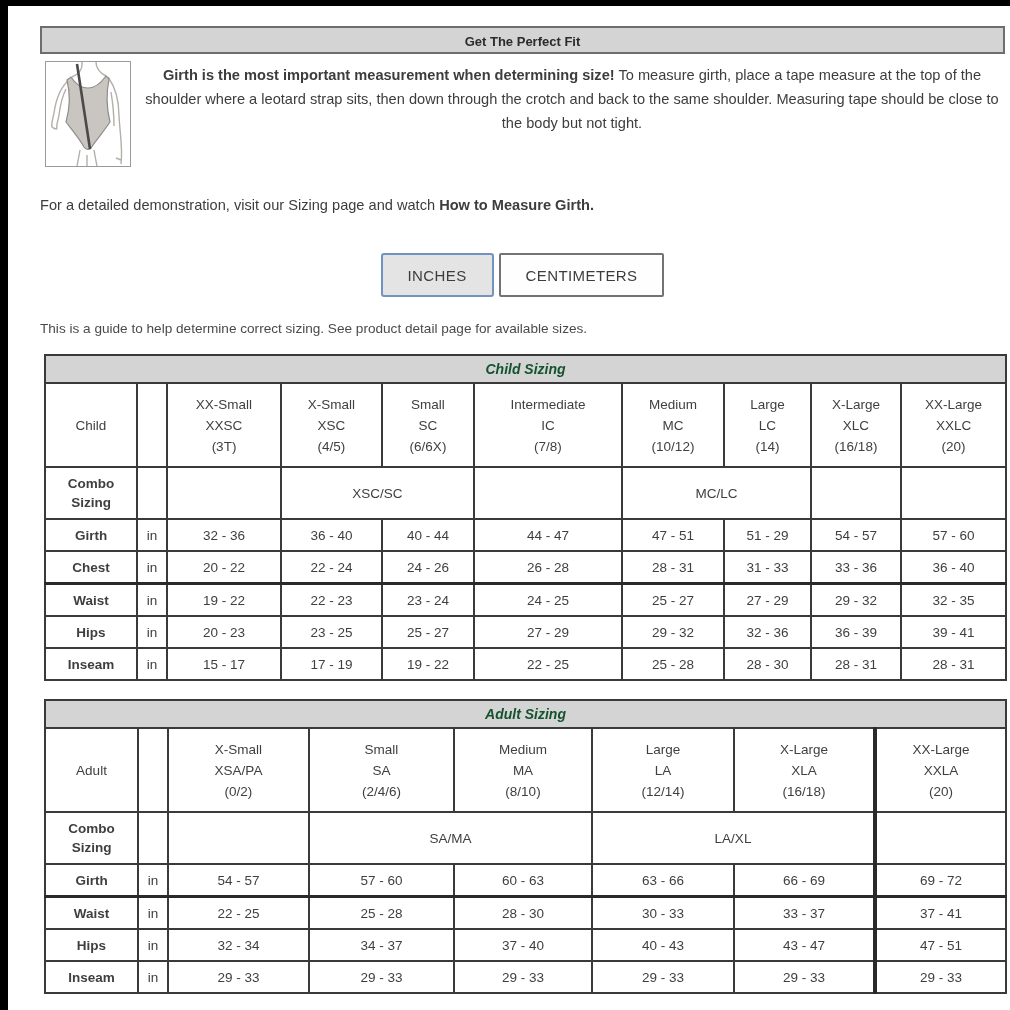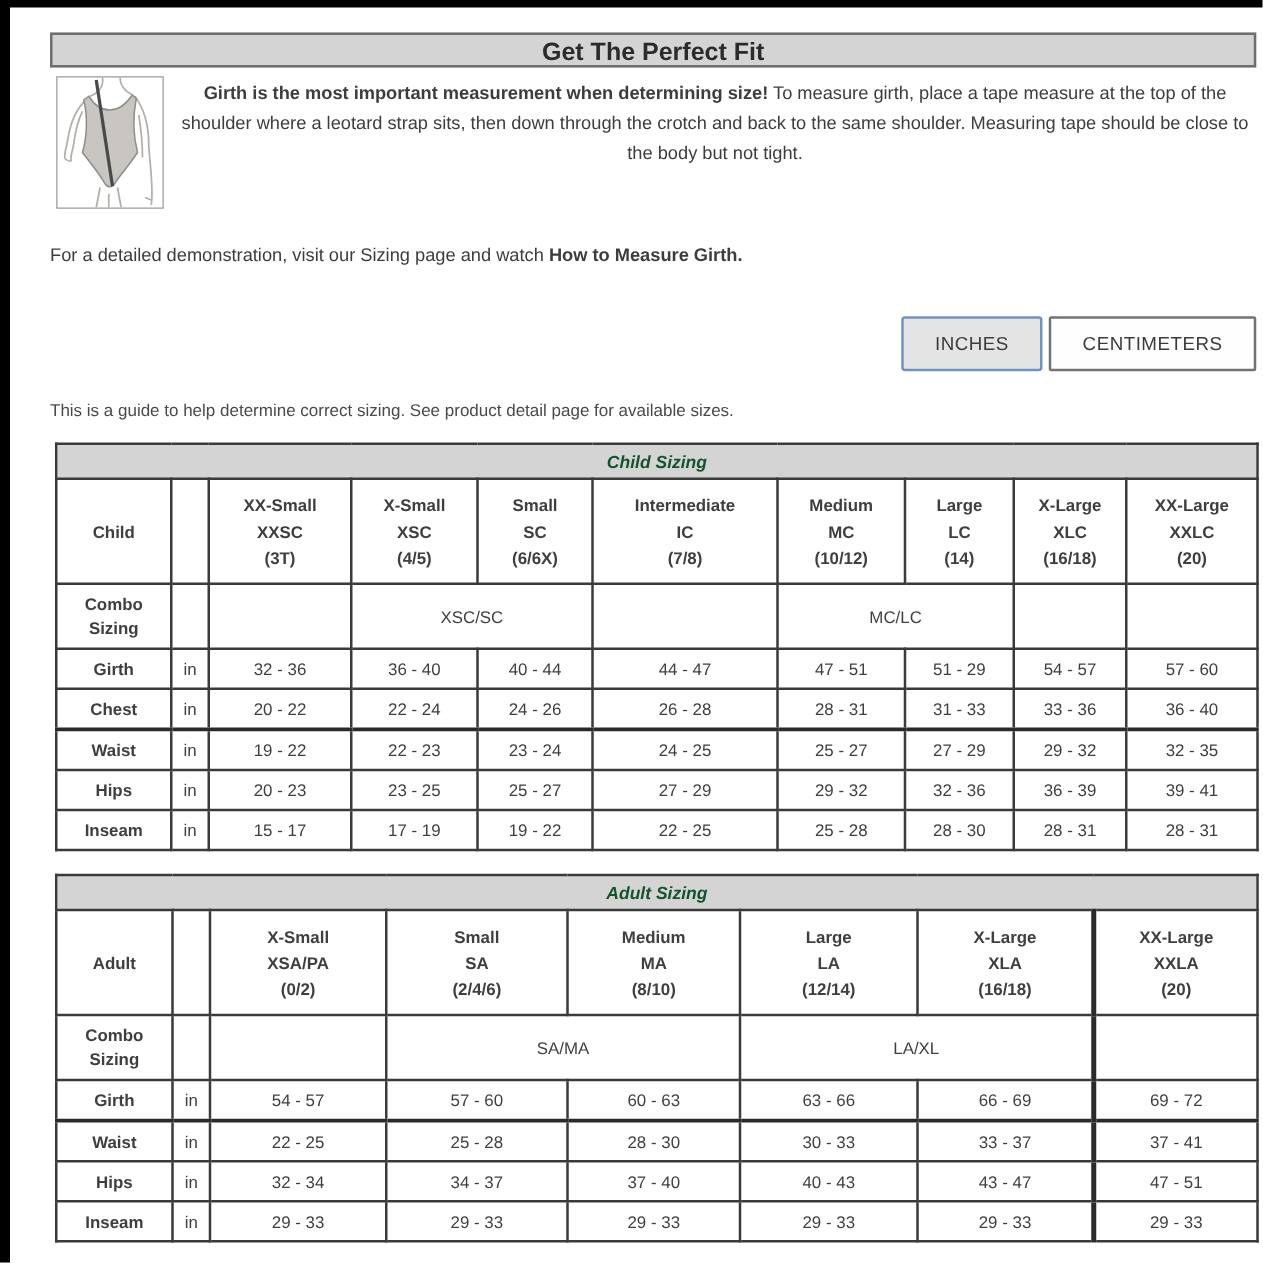--- a/index.html
+++ b/index.html
@@ -13,37 +13,37 @@
     font-family:"Liberation Sans", sans-serif;
     color:#3b3b3b;
   }
   .content{margin-left:32px;width:966px;}
 
   .title-bar{
     margin-top:20px;
     background:#d4d4d4;
     border:2px solid #6e6e6e;
     height:28px;line-height:28px;
-    text-align:center;font-weight:bold;font-size:20px;color:#2b2b2b;
+    text-align:center;font-weight:bold;font-size:13px;color:#2b2b2b;
     box-sizing:border-box;width:965px;
   }
 
   .intro{display:flex;margin-top:7px;width:965px;}
   .figure-box{
     width:84px;height:104px;flex:none;margin-left:5px;
     border:1px solid #9a9a9a;background:#fff;
   }
   .intro-text{
     flex:1;text-align:center;
     font-size:14.6px;line-height:24px;
     padding:2px 4px 0 12px;color:#3d3d3d;
   }
   .demo-line{width:965px;font-size:14.6px;margin-top:30px;color:#3d3d3d;}
 
-  .unit-buttons{width:965px;display:flex;justify-content:flex-end;gap:5px;margin-top:40px;}
+  .unit-buttons{width:965px;display:flex;justify-content:center;gap:5px;margin-top:40px;}
   .btn{
     font-family:"Liberation Sans", sans-serif;
     font-size:15px;letter-spacing:0.4px;color:#3c3c3c;
     height:44px;padding:0 25px;box-sizing:border-box;
     cursor:pointer;
   }
   .btn-selected{background:#e4e4e4;border:2px solid #7193c0;border-radius:3px;}
   .btn-plain{background:#fefefe;border:2px solid #737373;border-radius:2px;}
 
   .note{width:965px;text-align:left;font-size:13.6px;margin-top:24px;color:#4a4a4a;}
@@ -52,21 +52,21 @@
     border-collapse:collapse;table-layout:fixed;
     width:961px;margin-top:18px;margin-left:4px;
   }
   td{
     border:2px solid #3a3a3a;
     text-align:center;vertical-align:middle;
     font-size:13.5px;color:#3f3f3f;
     padding:0;overflow:hidden;
   }
   td.tbl-title{background:#d4d4d4;font-weight:bold;font-size:14px;height:26px;color:#14532d;font-style:italic;}
-  tr.hdr-row td{height:82px;font-weight:bold;line-height:21px;}
+  tr.hdr-row td{height:82px;font-weight:normal;line-height:21px;}
   tr.combo-row td{height:50px;}
   td.combo-label{font-weight:bold;line-height:19px;padding:0 4px;}
   tr.data-row td{height:30px;}
   td.row-label{font-weight:bold;}
   td.thick-left{border-left:4px solid #2a2a2a;}
   tr.thick-top td{border-top:3px solid #2a2a2a;}
 </style>
 </head>
 <body>
 

